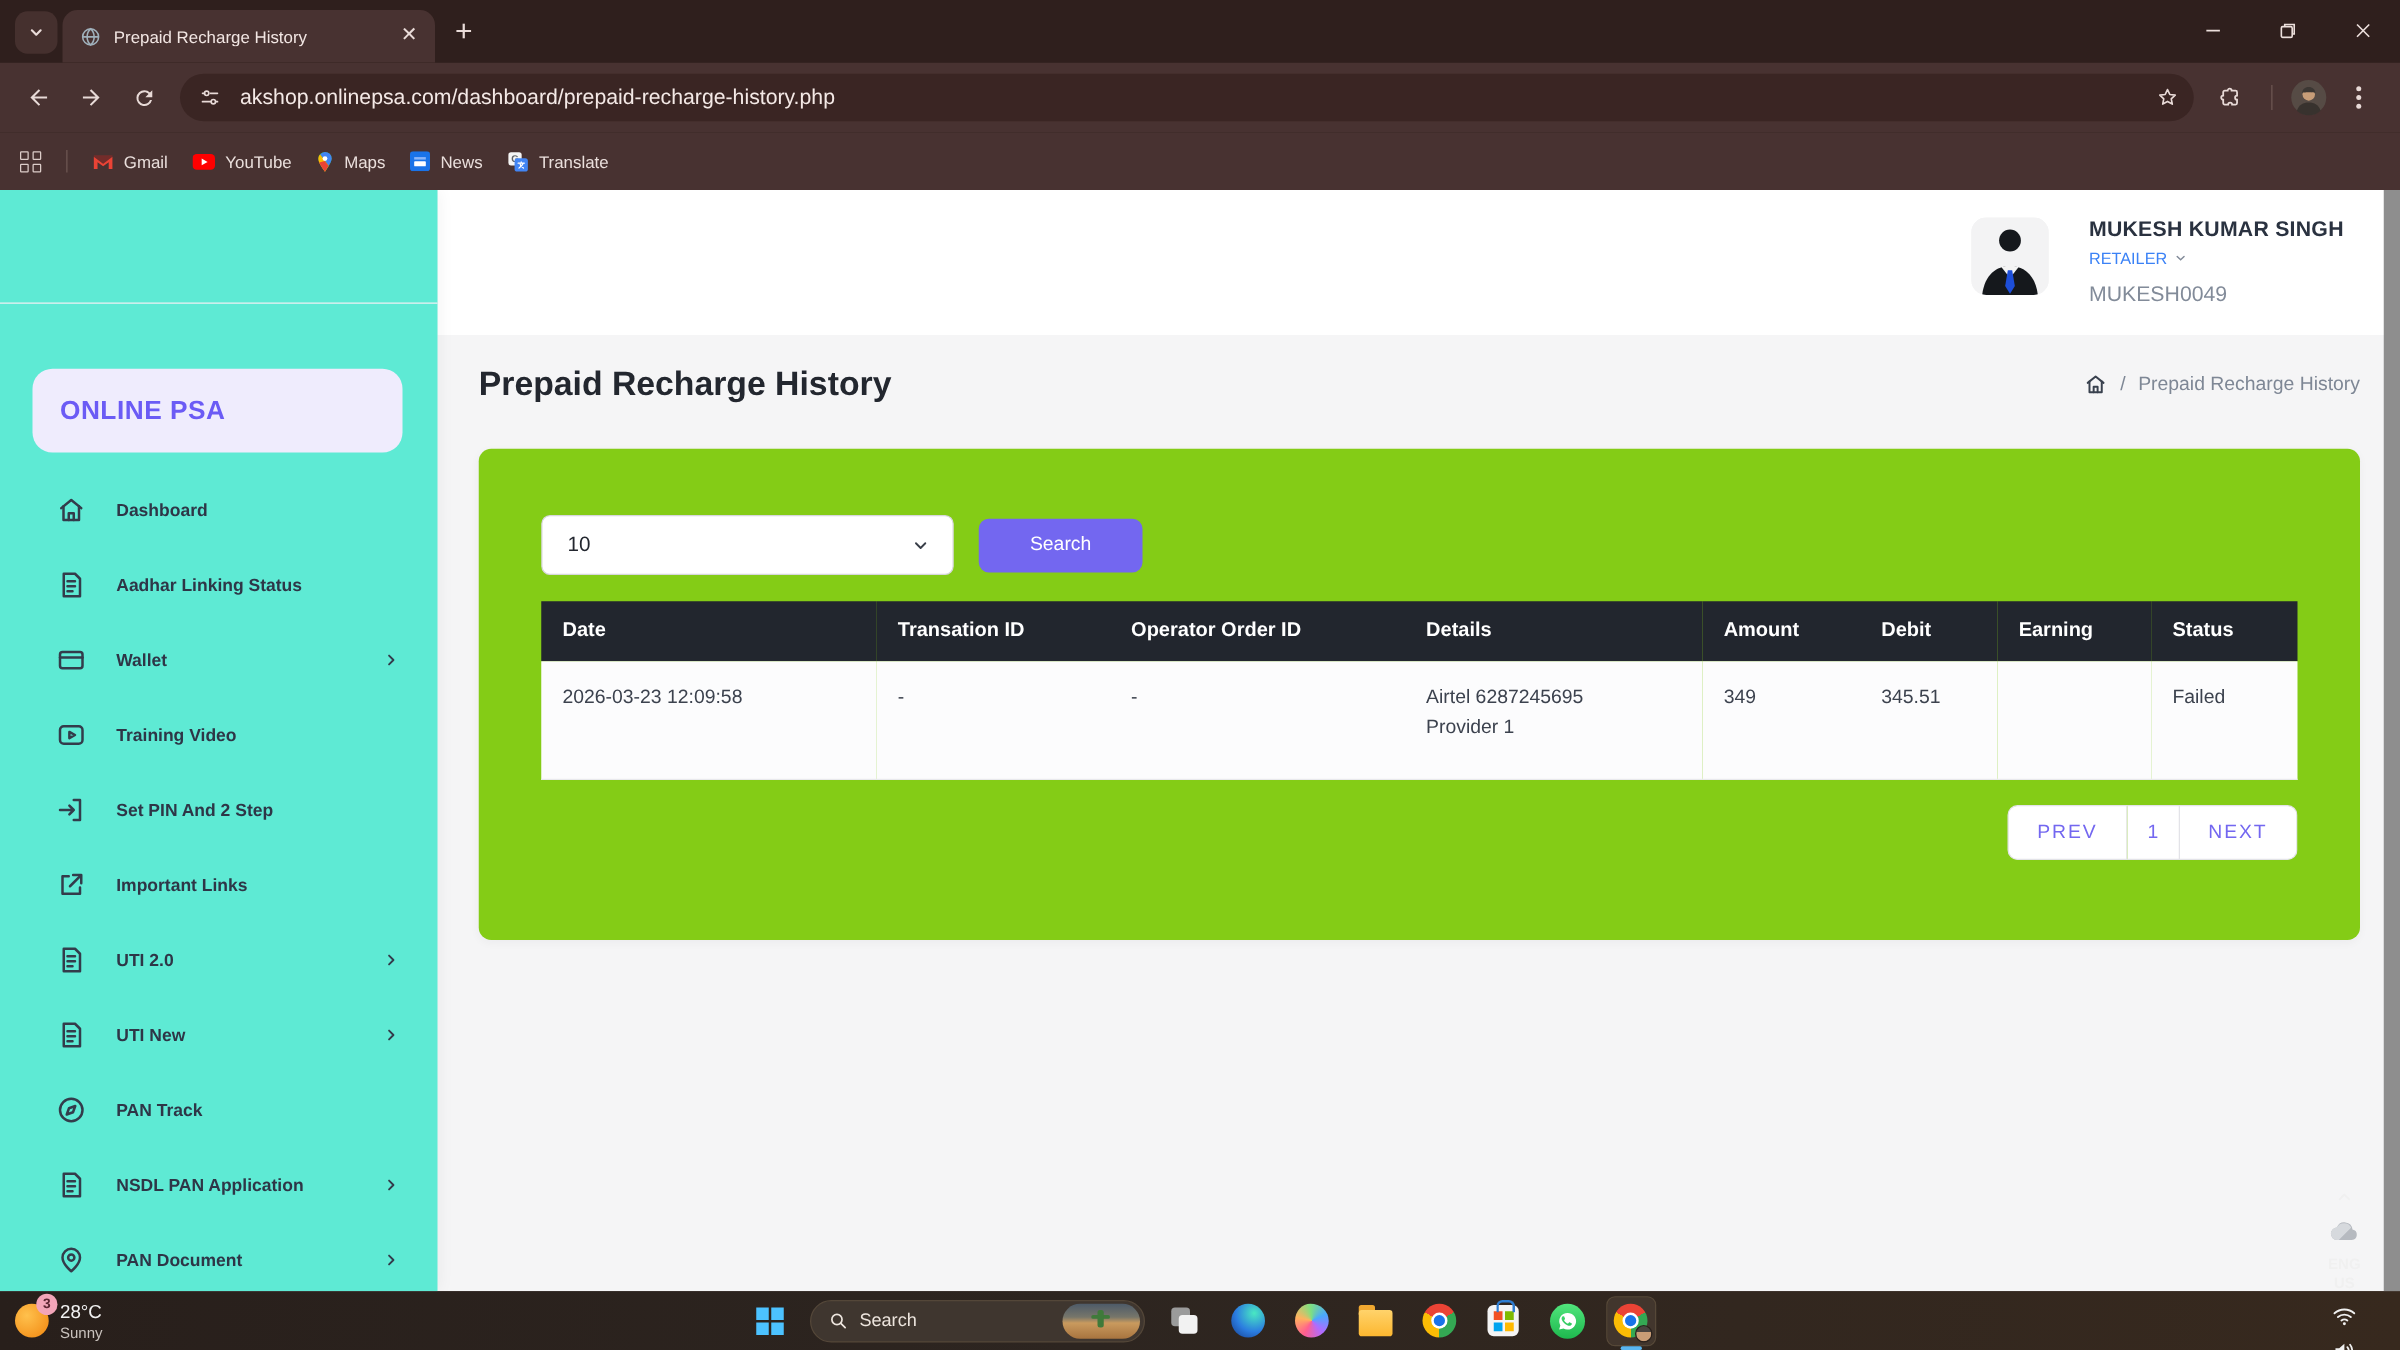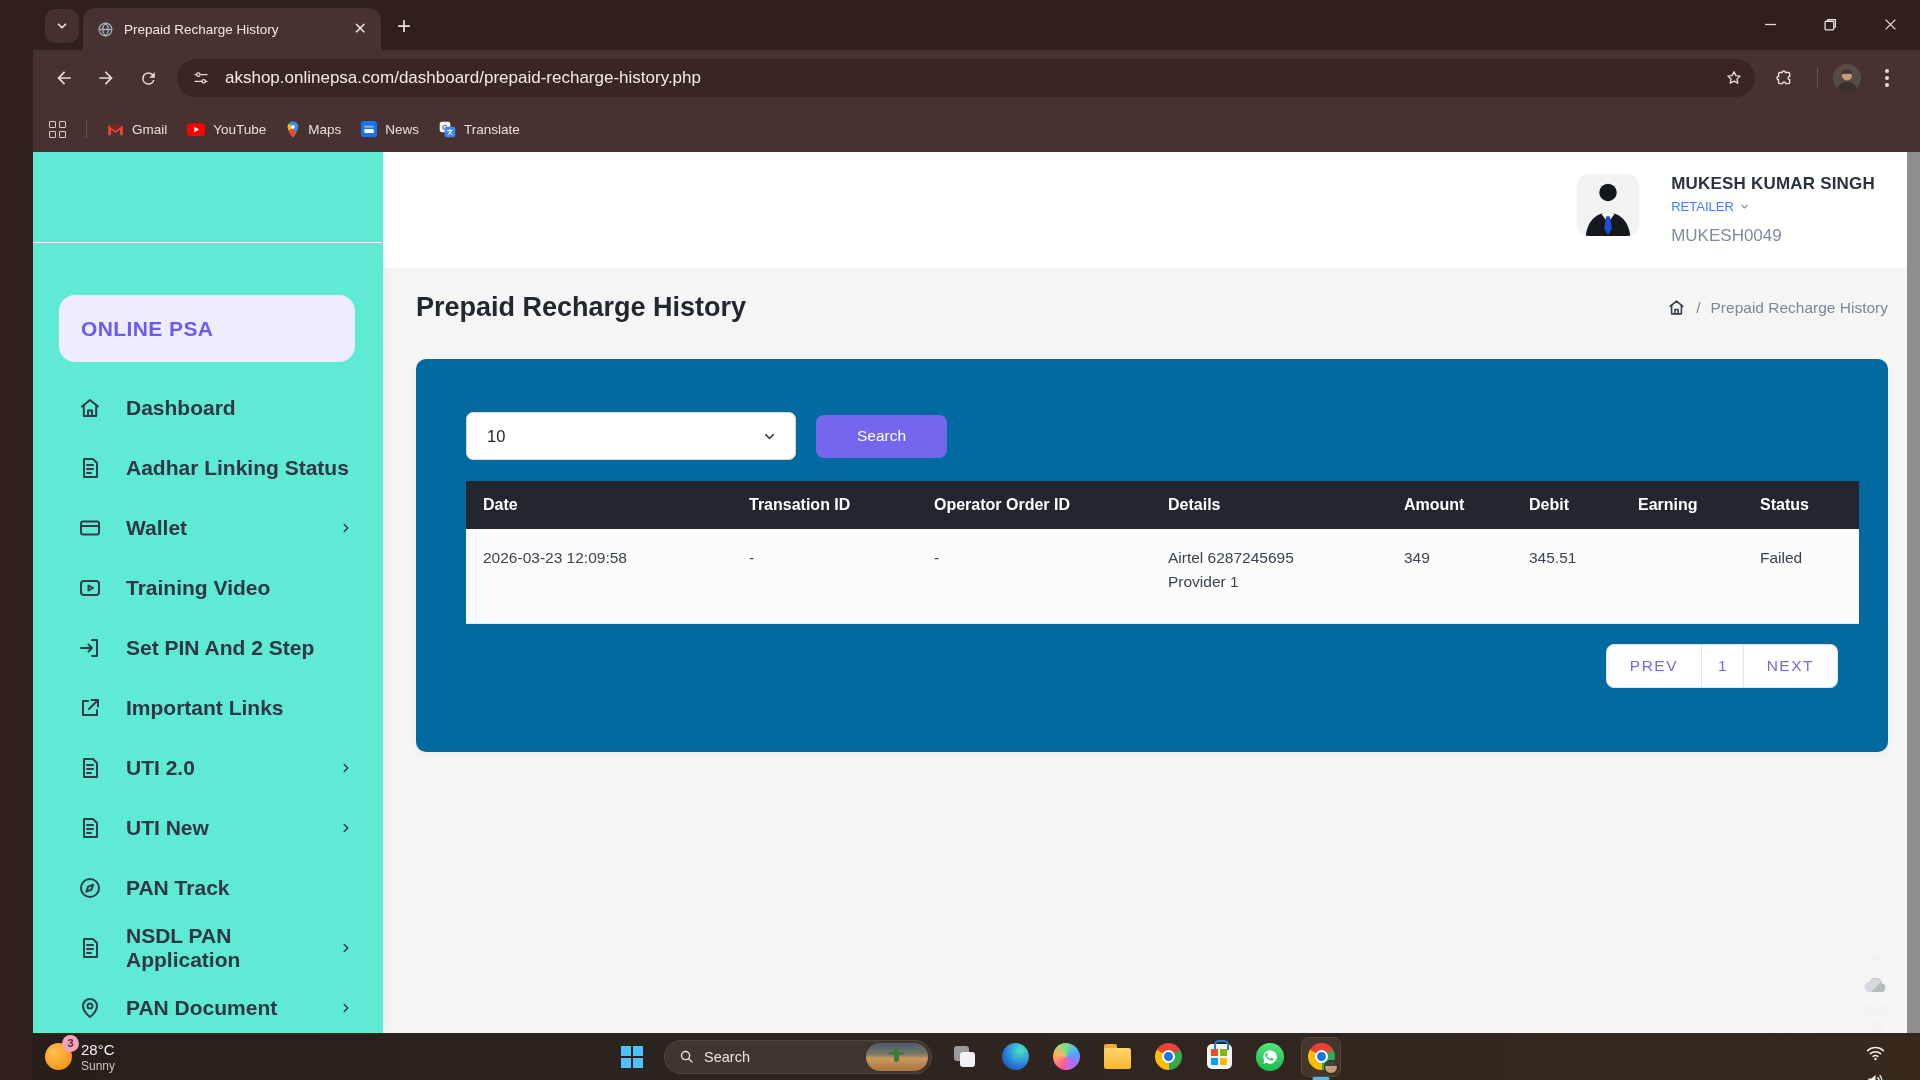--- a/index.html
+++ b/index.html
@@ -1,18 +1,18 @@
 <!DOCTYPE html>
 <html><head>
 <meta charset="utf-8">
 <style>
   * { margin:0; padding:0; box-sizing:border-box; }
   html,body { width:1920px; height:1080px; overflow:hidden; }
   body { font-family:"Liberation Sans", sans-serif; background:#2f1f1d; }
-  .stage { position:relative; width:1920px; height:810px; display:flex; flex-direction:column;padding-left:33px; }
+  .stage { position:relative; width:1920px; height:810px; display:flex; flex-direction:column; }
 
   
   .titlebar { height:50px; background:#2f1f1d; display:flex; align-items:flex-end; position:relative; flex:0 0 auto; }
   .tab-search-btn { width:34px; height:34px; margin:0 4px 7px 12px; border-radius:10px; background:#45302e; color:#eadcd9; display:flex; align-items:center; justify-content:center; }
   .tab { display:flex; align-items:center; gap:10px; height:42px; width:298px; background:#483231; border-radius:12px 12px 0 0; padding:0 14px; }
   .tab-title { color:#f2e6e3; font-size:13.5px; flex:1; white-space:nowrap; overflow:hidden; }
   .tab-close { color:#eadcd9; font-size:16px; line-height:1; }
   .newtab-btn { margin:0 0 12px 16px; color:#eadcd9; font-size:24px; font-weight:300; line-height:1; }
   .win-controls { position:absolute; right:0; top:0; height:48px; display:flex; }
   .win-btn { width:60px; height:100%; display:flex; align-items:center; justify-content:center; color:#ecdfdc; }
@@ -37,39 +37,39 @@
 
   
   .viewport { height:881px; position:relative; background:#f5f5f6; overflow:hidden; flex:0 0 auto; }
   .page-scrollbar { position:absolute; right:0; top:0; width:13px; height:100%; background:#8e8e8e; z-index:50; }
 
   .sidebar { position:absolute; left:0; top:0; bottom:0; width:350px; background:#5eead4; box-shadow:2px 0 12px rgba(30,35,45,0.05); z-index:5; }
   .sidebar-top { height:91px; border-bottom:1px solid #f0f0f3; }
   .brand-box { margin:52px 28px 0 26px; height:67px; border-radius:16px; background:#efecfd; display:flex; align-items:center; padding-left:22px; }
   .brand-text { color:#6b5bf5; font-weight:bold; font-size:21px; letter-spacing:0.4px; }
   .menu { margin-top:16px; }
-  .menu-item { display:flex; align-items:center; height:60px; padding:0 30px 0 45px; gap:24px; color:#2e3647; font-size:21px; font-weight:600; cursor:pointer; }
+  .menu-item { display:flex; align-items:center; height:60px; padding:0 30px 0 45px; gap:24px; color:#2e3647; font-size:14px; font-weight:600; cursor:pointer; }
   .menu-item svg { flex:0 0 auto; color:#333c4b; }
   .mi-chevron { margin-left:auto; color:#39414f; display:flex; }
 
   .main { margin-left:350px; height:100%; display:flex; flex-direction:column; }
   .page-header { height:116px; background:#ffffff; display:flex; align-items:center; justify-content:flex-end; padding-right:45px; flex:0 0 auto; }
   .profile { display:flex; align-items:flex-start; gap:32px; }
   .avatar-box { width:62px; height:62px; border-radius:12px; background:#f3f3f4; overflow:hidden; display:flex; align-items:flex-end; justify-content:center; }
   .profile-name { font-size:17px; font-weight:bold; color:#2a3240; letter-spacing:0.2px; }
   .profile-role { font-size:13px; color:#3b82f6; margin-top:5px; display:flex; align-items:center; gap:5px; }
   .profile-id { font-size:17px; color:#828b99; margin-top:12px; }
 
   .content { flex:1; padding:24px 32px 0 33px; }
   .title-row { display:flex; justify-content:space-between; align-items:center; }
   .page-title { font-size:27px; font-weight:800; color:#23272f; }
   .breadcrumb { display:flex; align-items:center; gap:10px; color:#7e8795; font-size:15.5px; }
   .breadcrumb svg { color:#39414e; }
 
-  .card { margin-top:36px; background:#0369a1; border-radius:10px; padding:53px 50px 64px; box-shadow:0 2px 8px rgba(25,30,40,0.04); }
+  .card { margin-top:36px; background:#84cc16; border-radius:10px; padding:53px 50px 64px; box-shadow:0 2px 8px rgba(25,30,40,0.04); }
   .filter-row { display:flex; gap:20px; }
   .page-size-select { width:330px; height:48px; border:1.5px solid #d7d7dc; border-radius:7px; display:flex; align-items:center; justify-content:space-between; padding:0 18px 0 20px; font-size:16.5px; color:#23272f; background:#fff; cursor:pointer; }
   .search-btn { width:131px; height:43px; background:#7367f0; border:none; border-radius:8px; color:#ffffff; font-size:15.5px; align-self:center; cursor:pointer; font-family:inherit; }
 
   table.history { margin-top:21px; width:100%; border-collapse:collapse; table-layout:fixed; }
   table.history th { background:#22262e; color:#ffffff; font-size:16px; font-weight:bold; text-align:left; padding:15px 8px 15px 17px; white-space:nowrap; }
   table.history td { padding:17px 8px 29px 17px; font-size:15.5px; color:#3c424e; background:#fcfcfd; border-bottom:1px solid #e9e9ed; vertical-align:top; line-height:24px; }
 
   .pagination-row { display:flex; justify-content:flex-end; margin-top:20px; }
   .page-group { display:flex; }

